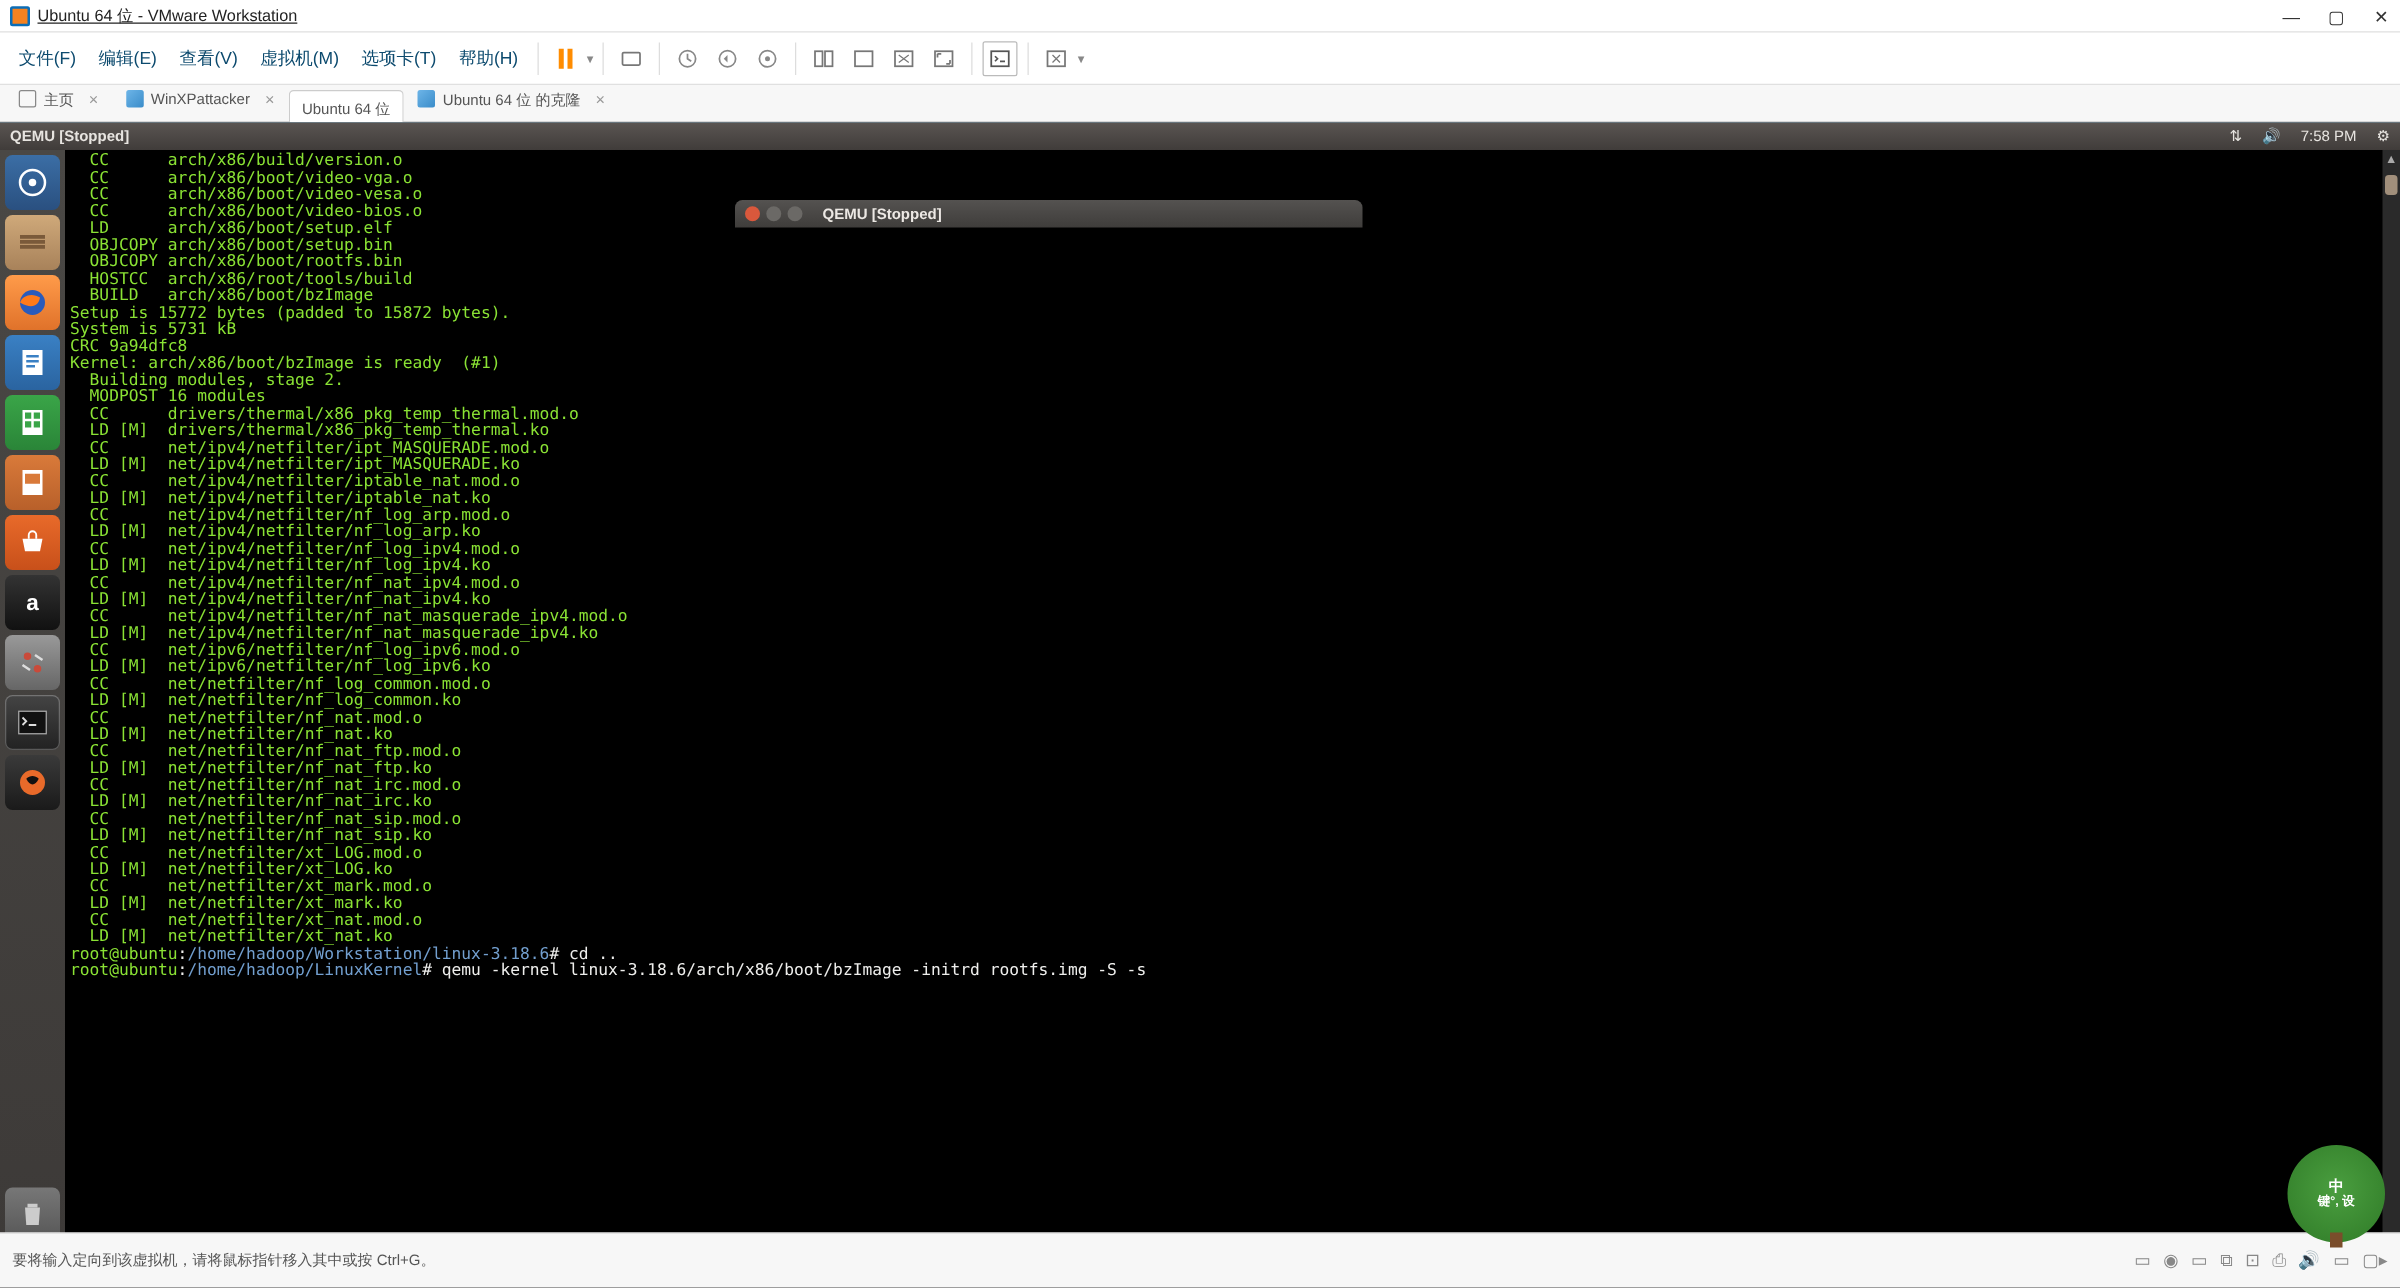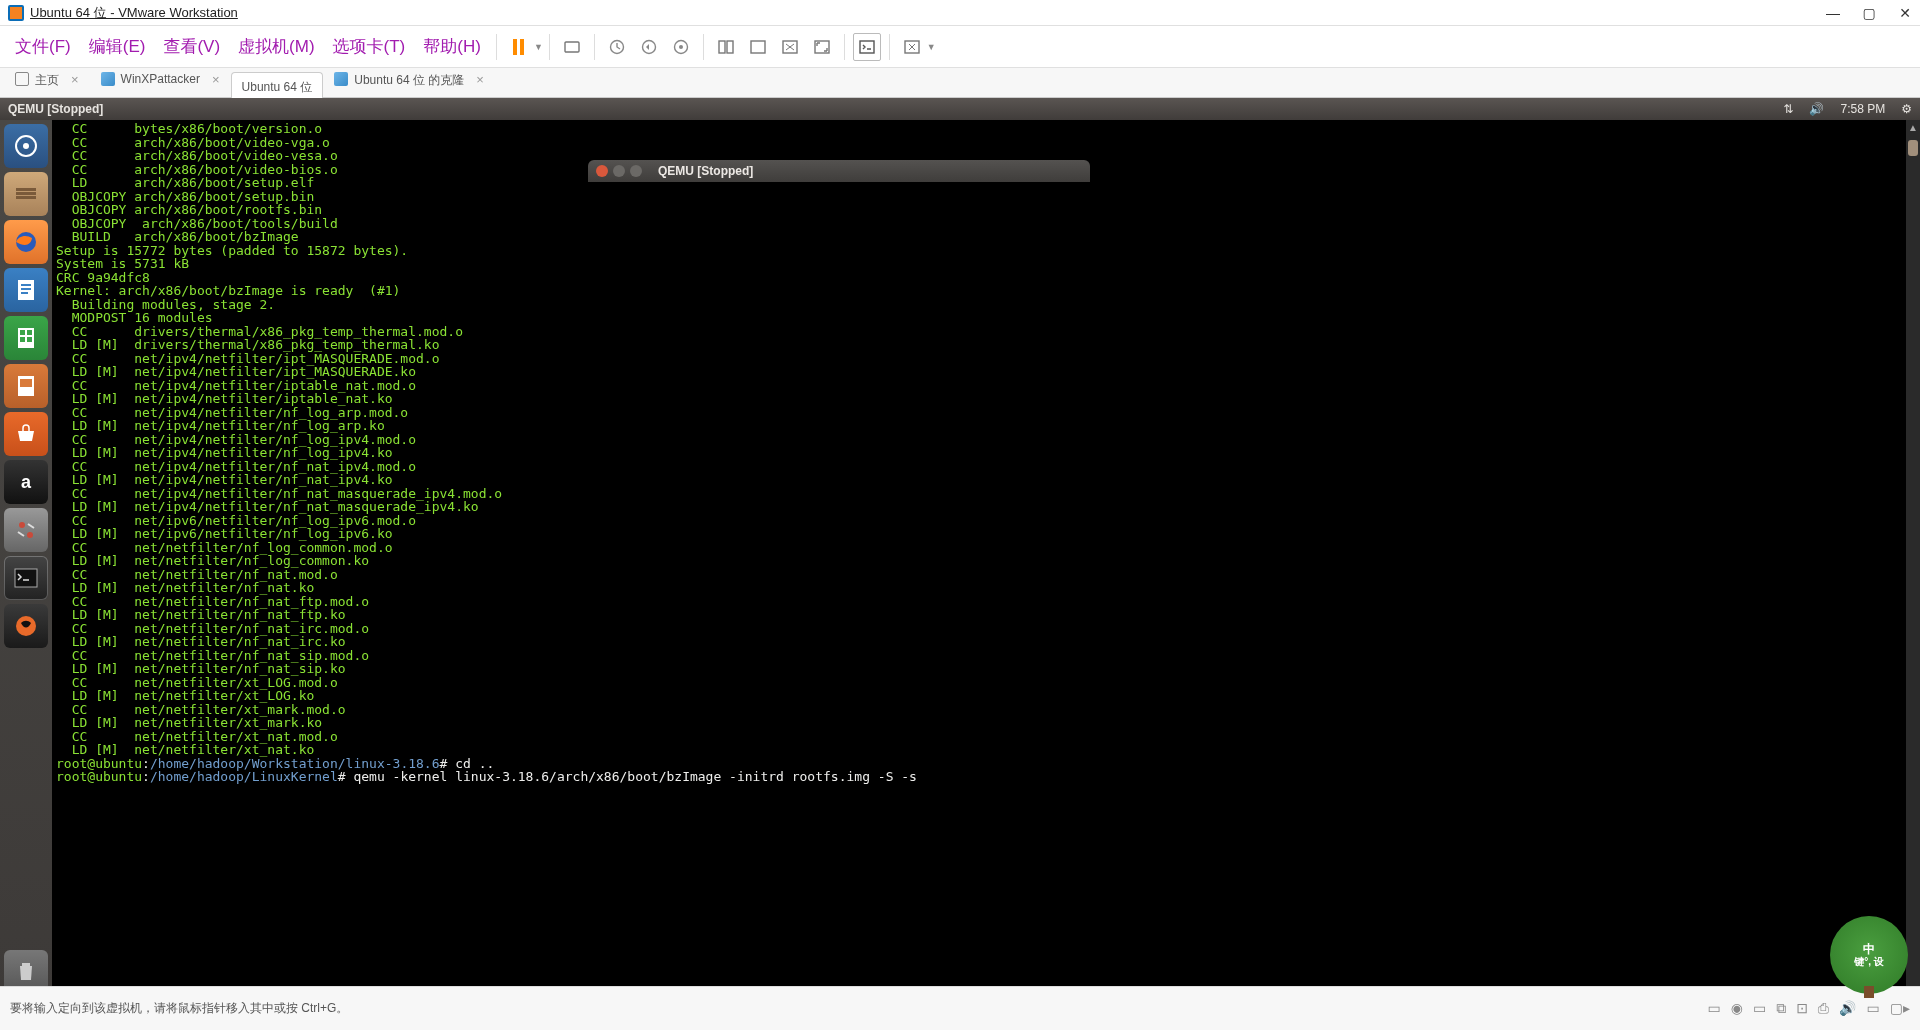--- a/index.html
+++ b/index.html
@@ -7,21 +7,21 @@
 
 
 .titlebar { height:26px; background:#fff; display:flex; align-items:center; padding:0 8px; border-bottom:1px solid #e0e0e0; }
 .titlebar .appicon { width:16px; height:16px; background:#f58220; border:2px solid #0b6db7; border-radius:2px; margin-right:6px; position:relative; }
 .titlebar .title { font-size:13px; color:#222;text-decoration:underline; }
 .titlebar .wincontrols { margin-left:auto; display:flex; gap:22px; }
 .titlebar .wincontrols span { width:14px; height:14px; display:flex; align-items:center; justify-content:center; font-size:14px; color:#333; }
 
 
 .menubar { height:42px; display:flex; align-items:center; padding:0 6px; border-bottom:1px solid #e0e0e0; }
-.menubar .menu-item { padding:6px 9px; font-size:17px; color:#a21caf; cursor:pointer; }
+.menubar .menu-item { padding:6px 9px; font-size:14px; color:#0c4a6e; cursor:pointer; }
 .menubar .sep { width:1px; height:26px; background:#ddd; margin:0 6px; }
 .menubar .btn { width:28px; height:28px; display:flex; align-items:center; justify-content:center; margin:0 2px; color:#555; border-radius:3px; }
 .menubar .pause-icon { display:inline-flex; gap:3px; }
 .menubar .pause-icon i { width:4px; height:16px; background:#ff8c00; }
 .menubar .dd { font-size:9px; color:#888; margin-left:-1px; }
 
 
 .tabbar { height:30px; background:#f7f7f7; border-bottom:1px solid #ccc; display:flex; align-items:flex-end; padding-left:4px; }
 .tabbar .tab { height:26px; padding:0 10px; display:flex; align-items:flex-start; gap:6px; font-size:12px; color:#555; border:1px solid transparent; border-bottom:none; cursor:pointer; }
 .tabbar .tab.active { background:#fff; border-color:#ccc; border-radius:4px 4px 0 0; position:relative; top:1px;flex-direction:column; }
@@ -272,28 +272,28 @@
       </div>
     <div style="flex:1"></div>
     <div class="licon" style="background:linear-gradient(#777,#555); margin-bottom:6px;">
         <svg width="20" height="24" viewBox="0 0 20 24">
           <path d="M4 6h12l-1 14H5z" fill="#ccc"></path>
           <rect x="6" y="3" width="8" height="3" fill="#ccc"></rect>
         </svg>
       </div>
   </div>
 
-  <div class="term" id="terminal"><span class="green">  CC      bytes/x86/boot/version.o</span>
+  <div class="term" id="terminal"><span class="green">  CC      arch/x86/build/version.o</span>
 <span class="green">  CC      arch/x86/boot/video-vga.o</span>
 <span class="green">  CC      arch/x86/boot/video-vesa.o</span>
 <span class="green">  CC      arch/x86/boot/video-bios.o</span>
 <span class="green">  LD      arch/x86/boot/setup.elf</span>
 <span class="green">  OBJCOPY arch/x86/boot/setup.bin</span>
 <span class="green">  OBJCOPY arch/x86/boot/rootfs.bin</span>
-<span class="green">  OBJCOPY  arch/x86/boot/tools/build</span>
+<span class="green">  HOSTCC  arch/x86/root/tools/build</span>
 <span class="green">  BUILD   arch/x86/boot/bzImage</span>
 <span class="green">Setup is 15772 bytes (padded to 15872 bytes).</span>
 <span class="green">System is 5731 kB</span>
 <span class="green">CRC 9a94dfc8</span>
 <span class="green">Kernel: arch/x86/boot/bzImage is ready  (#1)</span>
 <span class="green">  Building modules, stage 2.</span>
 <span class="green">  MODPOST 16 modules</span>
 <span class="green">  CC      drivers/thermal/x86_pkg_temp_thermal.mod.o</span>
 <span class="green">  LD [M]  drivers/thermal/x86_pkg_temp_thermal.ko</span>
 <span class="green">  CC      net/ipv4/netfilter/ipt_MASQUERADE.mod.o</span>

